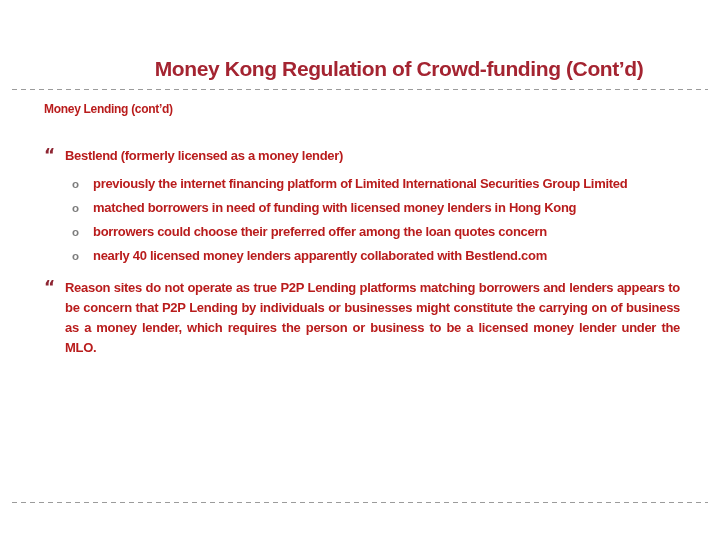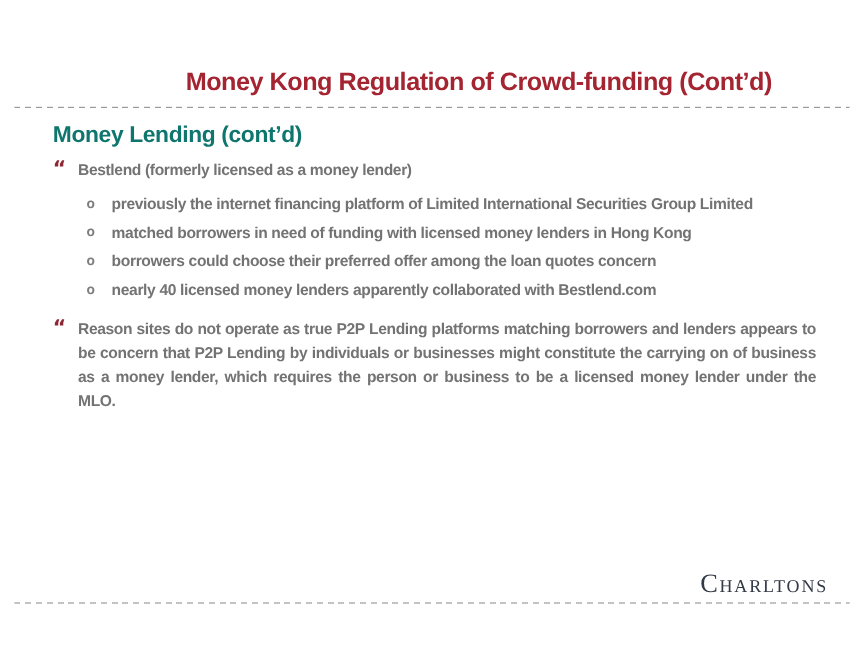--- a/index.html
+++ b/index.html
@@ -27,42 +27,42 @@
   }
   .rule-top { top: 89px; }
   .rule-bottom { top: 502px; }
 
   .content {
     position: absolute;
     left: 44px; top: 102px; width: 636px;
     color: #3b3b3b;
   }
   .section-heading {
-    font-size: 19px;
+    font-size: 12px;
     font-weight: bold;
     letter-spacing: -0.3px;
-    color: #0f766e;
-    margin-bottom: 8px;
+    color: #b91c1c;
+    margin-bottom: 30px;
   }
   .bullet-row { display: flex; align-items: flex-start; margin-bottom: 6px; }
   .bullet-row .marker {
     flex: 0 0 21px;
     font-family: "DejaVu Sans", sans-serif;
     font-size: 17px;
     line-height: 18px;
     font-weight: bold;
     color: #8E2633;
   }
   .bullet-text {
     flex: 1;
     font-size: 13px;
     font-weight: bold;
     letter-spacing: -0.3px;
     line-height: 20px;
-    color: #737373;
+    color: #b91c1c;
     text-align: justify;
   }
   .sub-list { margin: 8px 0 2px 28px; }
   .sub-row { display: flex; align-items: flex-start; margin-bottom: 4px; }
   .sub-row .sub-marker {
     flex: 0 0 21px;
     font-size: 11.5px;
     line-height: 20px;
     font-weight: bold;
     color: #7d7d7d;
@@ -126,16 +126,15 @@
   </div>
 
   <div class="bullet-row reason-paragraph">
     <span class="marker">“</span>
     <div class="bullet-text">Reason sites do not operate as true P2P Lending platforms matching borrowers and lenders appears to be concern that P2P Lending by individuals or businesses might constitute the carrying on of business as a money lender, which requires the person or business to be a licensed money lender under the MLO.</div>
   </div>
 
 </div>
 
 <div class="logo">
-  <div class="logo-wordmark">Charltons</div>
 </div>
 
 <div class="dashed-rule rule-bottom"></div>
 
 </body></html>

